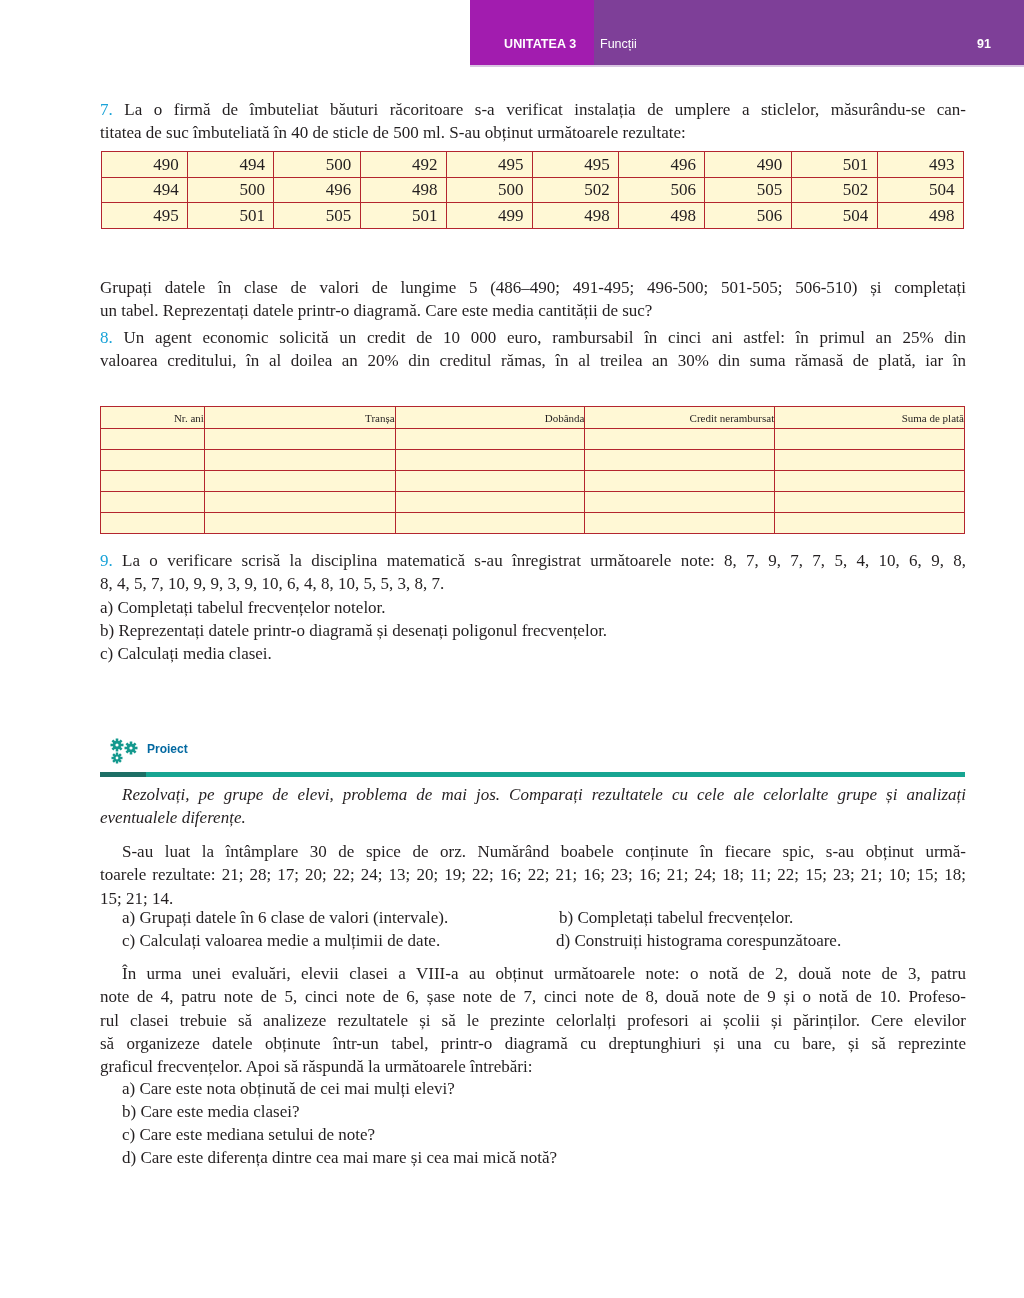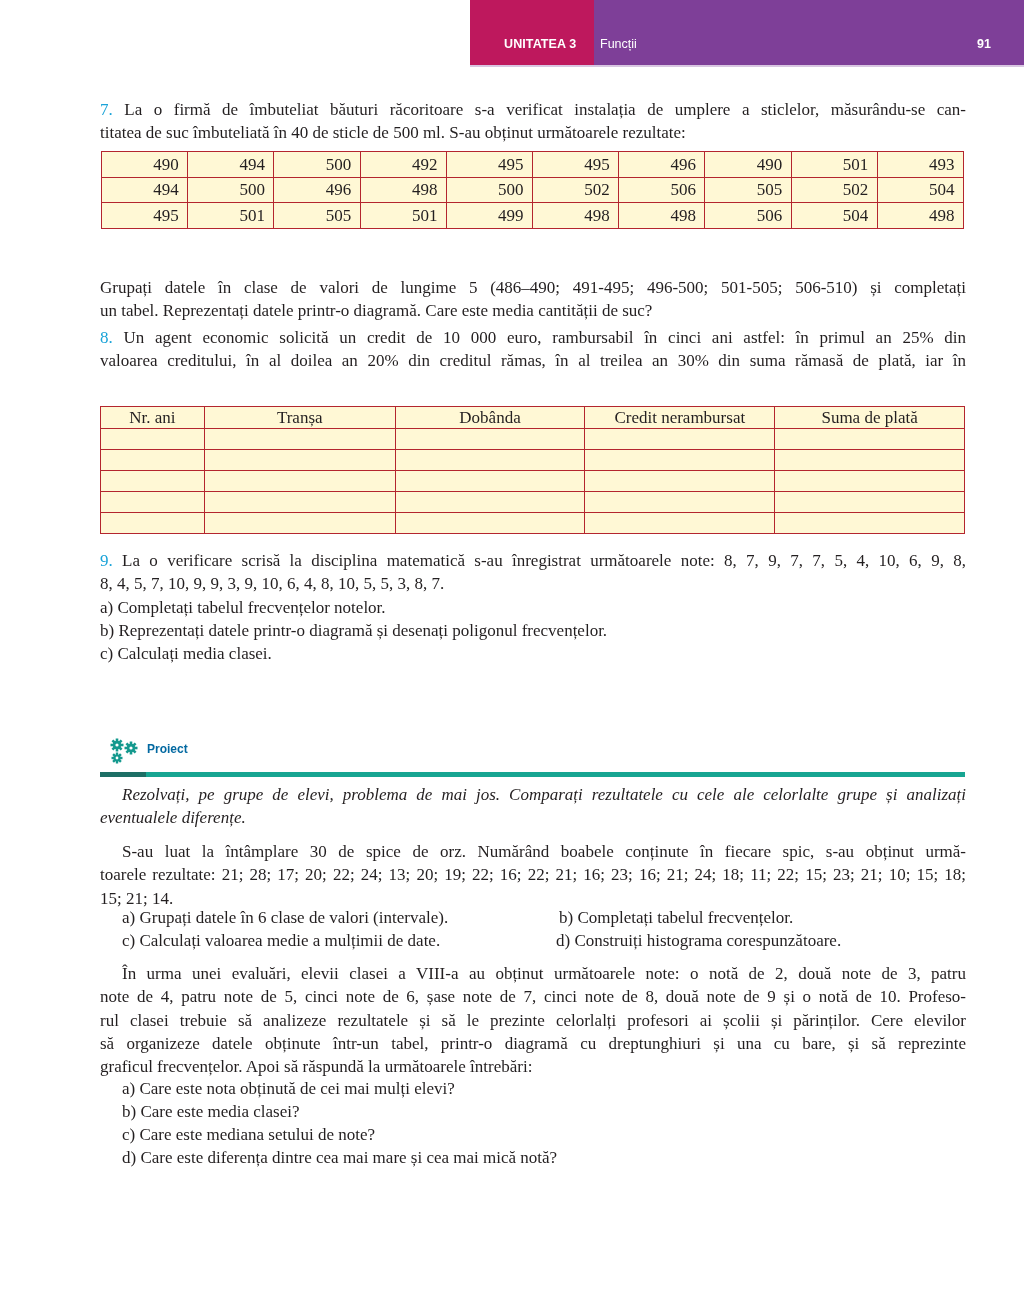--- a/index.html
+++ b/index.html
@@ -1,38 +1,38 @@
 <!DOCTYPE html>
 <html><head>
 <meta charset="utf-8">
 <style>
   * { box-sizing: border-box; margin: 0; padding: 0; }
   html, body { width: 1024px; height: 1298px; background: #ffffff; }
   body { position: relative; font-family: "DejaVu Serif", "Liberation Serif", serif; color: #231f20; overflow: hidden; }
 
   
   .header { position: absolute; top: 0; left: 470px; width: 554px; height: 65px; background: #7e3f98; }
-  .header .unit { position: absolute; left: 0; top: 0; width: 124px; height: 65px; background: #be185d; }
+  .header .unit { position: absolute; left: 0; top: 0; width: 124px; height: 65px; background: #a21caf; }
   .header .unit span { position: absolute; left: 34px; top: 37px; font-family: "Liberation Sans", sans-serif; font-weight: bold; font-size: 12.5px; color: #fff; letter-spacing: 0.1px; }
   .header .topic { position: absolute; left: 130px; top: 37px; font-family: "Liberation Sans", sans-serif; font-size: 12.5px; color: #fff; }
   .header .pagenum { position: absolute; left: 479px; top: 37px; font-family: "Liberation Sans", sans-serif; font-weight: bold; font-size: 12.5px; color: #fff; margin-left: 28px; }
   .header .bottomline { position: absolute; left: 0; bottom: -2px; width: 554px; height: 2px; background: #d8c6e1; }
 
   .txt { position: absolute; left: 100px; width: 866px; font-family: "Liberation Serif", serif; font-size: 17px; line-height: 23.3px; text-align: justify; color: #231f20; }
   .num { color: #1aa3d8; }
   .line { display: block; }
   .just { text-align: justify; text-align-last: justify; display: block; }
 
   
   table.grid { position: absolute; border-collapse: collapse; background: #fff8d5; font-family: "Liberation Serif", serif; }
   table.grid td, table.grid th { border: 1.5px solid #b4262e; text-align: center; font-weight: normal; color: #231f20; }
   #t7 { left: 101px; top: 151px; width: 863px; }
   #t7 td { height: 25.5px; font-size: 17px; width: 86.3px; padding-top: 1px; padding-left: 43px; }
   #t8 { left: 100px; top: 406px; width: 865px; }
-  #t8 th { height: 22px; font-size: 17px; }
+  #t8 th { height: 22px; font-size: 11px; text-align: right; }
   #t8 td { height: 21px; }
 
   
   .proj-title { position: absolute; left: 147px; top: 742px; font-family: "Liberation Sans", sans-serif; font-weight: bold; font-size: 12px; color: #0369a1; }
   .gear { position: absolute; left: 108px; top: 737px; width: 32px; height: 28px; }
   .proj-line { position: absolute; left: 100px; top: 772px; width: 865px; height: 5px; background: #17a592; }
   .proj-line .dark { position: absolute; left: 0; top: 0; width: 46px; height: 5px; background: #1d6f65; }
 
   .italic { font-style: italic; }
   .indent { text-indent: 22px; }

